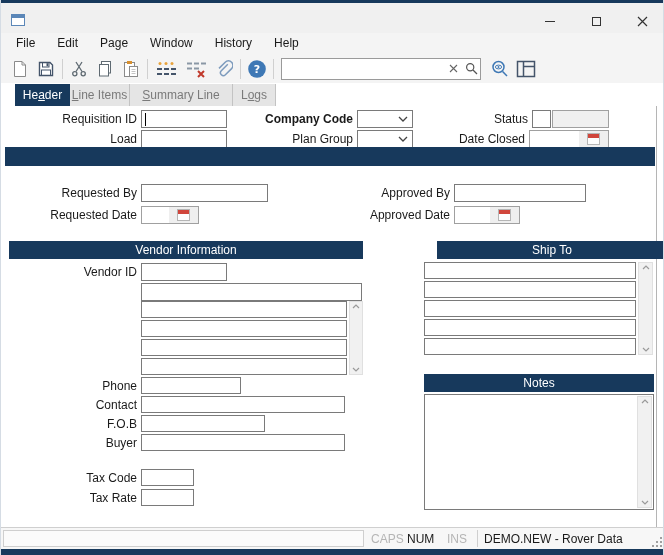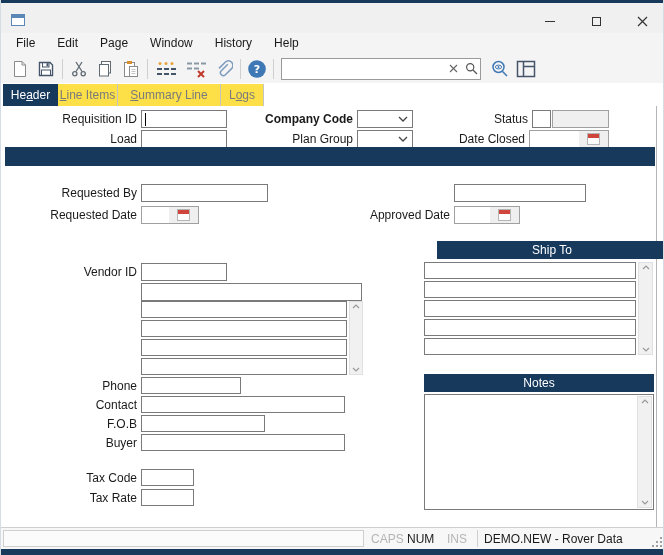--- a/index.html
+++ b/index.html
@@ -19,22 +19,22 @@
   .capbtn{top:3px;width:46px;height:30px;display:flex;align-items:center;justify-content:center;}
   #menubar{left:0;top:33px;width:664px;height:21px;background:#f4f4f4;display:flex;align-items:center;padding-left:4px;}
   .menu-item{padding:0 11px;height:21px;line-height:21px;cursor:default;}
   #toolbar{left:0;top:54px;width:664px;height:29px;background:#f4f4f4;display:flex;align-items:center;padding-left:6px;}
   .tbtn{width:26px;height:24px;display:flex;align-items:center;justify-content:center;}
   .tsep{width:1px;height:20px;background:#d0d0d0;margin:0 3px;}
   #searchwrap{position:relative;width:200px;height:22px;background:#fff;border:1px solid #9a9a9a;margin-left:4px;display:flex;align-items:center;}
   #searchinput{border:none;outline:none;flex:1;height:18px;font:12px "Liberation Sans",sans-serif;padding:0 4px;background:transparent;}
   .sic{width:18px;height:18px;display:flex;align-items:center;justify-content:center;}
   
-  #tabstrip{left:0;top:84px;width:664px;height:22px;background:#fff;display:flex;padding-left:2px;}
-  .tab{height:22px;line-height:22px;text-align:center;color:#7a7a7a;background:#fde047;border-right:1px solid #c3c3c3;cursor:default;}
+  #tabstrip{left:0;top:84px;width:664px;height:22px;background:#fff;display:flex;padding-left:14px;}
+  .tab{height:22px;line-height:22px;text-align:center;color:#7a7a7a;background:#e5e5e5;border-right:1px solid #c3c3c3;cursor:default;}
   .tab.active{background:#17395C;color:#fff;border-right:none;}
   .accel{text-decoration:underline;}
   
   #content{left:0;top:106px;width:664px;height:421px;background:#fff;}
   #rightline{left:655px;top:106px;width:1px;height:421px;background:#b5b5b5;}
   .lbl{height:18px;line-height:18px;text-align:right;white-space:nowrap;}
   .inp{background:#fff;border:1px solid #7a7a7a;height:18px;font:12px "Liberation Sans",sans-serif;padding:0 3px;outline:none;}
   .ro{background:#f0f0f0;border:1px solid #a0a0a0;height:18px;}
   .sel{background:#fff;border:1px solid #7a7a7a;height:18px;display:flex;align-items:center;justify-content:flex-end;padding-right:4px;}
   .datef{background:#fff;border:1px solid #a0a0a0;height:18px;display:flex;}
@@ -228,20 +228,21 @@
         <div class="cal">
           <div class="ctop"></div>
         </div>
       </div>
   </div>
 
   <div class="abs navybar" style="left:4px;top:147px;width:650px;height:19px;"></div>
 
   <div class="abs lbl" style="left:10px;top:184px;width:126px;">Requested By</div>
   <input class="abs inp" style="left: 140px; top: 184px; width: 127px;">
+  <div class="abs lbl" style="left:330px;top:184px;width:119px;">Approved By</div>
   <input class="abs inp" style="left: 453px; top: 184px; width: 132px;">
 
   <div class="abs lbl" style="left:10px;top:206px;width:126px;">Requested Date</div>
   <div class="abs datef" style="left:140px;top:206px;width:58px;">
     <div class="dwhite"></div>
     <div class="dgray">
         <div class="cal">
           <div class="ctop"></div>
         </div>
       </div>
@@ -249,20 +250,21 @@
   <div class="abs lbl" style="left:330px;top:206px;width:119px;">Approved Date</div>
   <div class="abs datef" style="left:453px;top:206px;width:66px;">
     <div class="dwhite"></div>
     <div class="dgray">
         <div class="cal">
           <div class="ctop"></div>
         </div>
       </div>
   </div>
 
+  <div class="abs panelhdr" style="left:8px;top:241px;width:354px;">Vendor Information</div>
   <div class="abs lbl" style="left:10px;top:263px;width:126px;">Vendor ID</div>
   <input class="abs inp" style="left: 140px; top: 263px; width: 86px;">
   <input class="abs inp" style="left: 140px; top: 283px; width: 221px;">
 
   <input class="abs inp" style="left: 140px; top: 301px; width: 206px; height: 17px;">
   <input class="abs inp" style="left: 140px; top: 320px; width: 206px; height: 17px;">
   <input class="abs inp" style="left: 140px; top: 339px; width: 206px; height: 17px;">
   <input class="abs inp" style="left: 140px; top: 358px; width: 206px; height: 17px;">
   <div class="abs vscroll" style="left:348px;top:301px;width:14px;height:74px;">
     <svg width="8" height="5" viewBox="0 0 8 5">

